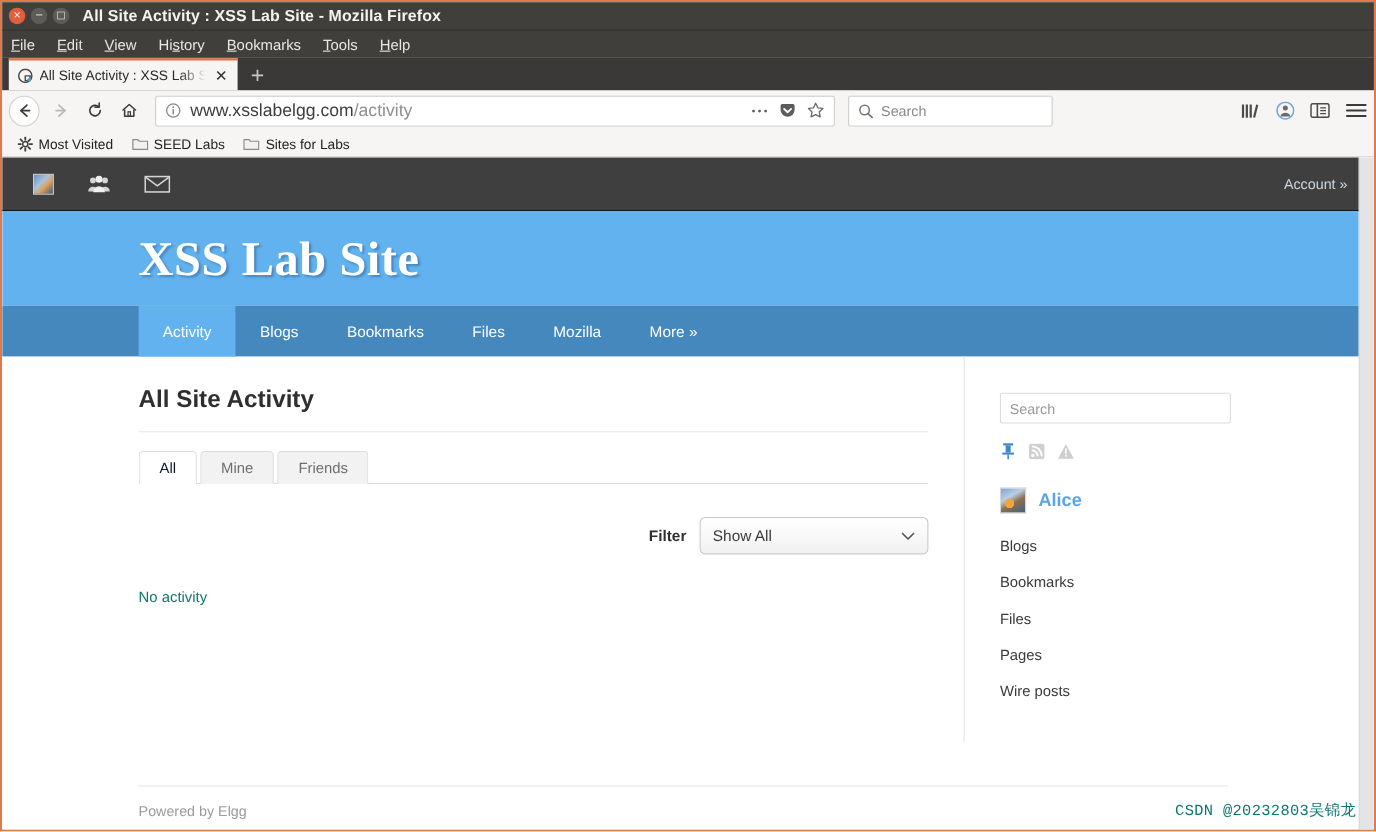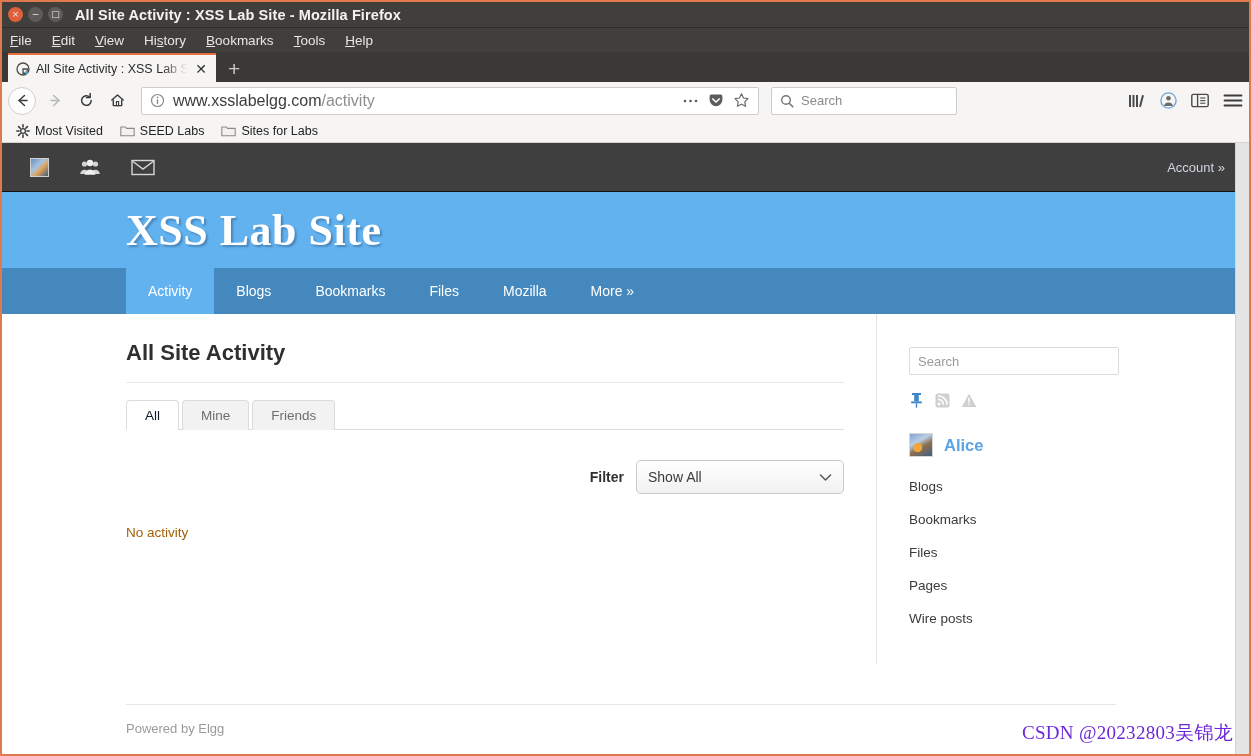--- a/index.html
+++ b/index.html
@@ -118,21 +118,21 @@
   .elgg-topbar {
     height:49px; background:#3f3f3f; display:flex; align-items:center;
     padding:0 10px 0 28px; border-bottom:1px solid #111;
   }
   .tb-icons { display:flex; align-items:center; gap:30px; }
   .tb-avatar { width:19px; height:19px; border:1px solid #cfcfcf; overflow:hidden;
                background:linear-gradient(135deg,#6a8fbf 0%,#a8c3e0 40%,#e0a45c 60%,#3f5b7d 100%); }
   .tb-right { margin-left:auto; color:#cfd6de; font-size:13px; }
 
   
-  .site-header { height:76px; background:#62b2f0; display:flex; align-items:center; }
+  .site-header { height:86px; background:#62b2f0; display:flex; align-items:center; }
   .site-title {
     font-family:"Liberation Serif", serif; font-size:44px; color:#ffffff;
     font-weight:bold; margin-left:124px; letter-spacing:.5px;
     text-shadow: 2px 2px 2px rgba(40,80,120,.45);
   }
 
   
   .site-nav { height:46px; background:#4488bd; display:flex; align-items:stretch; padding-left:124px; }
   .site-nav a {
     display:flex; align-items:center; padding:0 22px;
@@ -161,21 +161,21 @@
   .filter-row { display:flex; align-items:center; justify-content:flex-end; gap:12px; width:718px; margin-top:30px; }
   .filter-label { font-size:14px; font-weight:bold; color:#2f2f2f; }
   .filter-select {
     width:208px; height:34px; border:1px solid #c9c9c9; border-radius:5px;
     background:linear-gradient(#ffffff,#f1f1f1);
     display:flex; align-items:center; justify-content:space-between;
     padding:0 11px; font-size:14px; color:#3a3a3a;
   }
   .chev { font-size:11px; color:#666; }
 
-  .no-activity { font-size:13.5px; color:#a16207; margin-top:31px; }
+  .no-activity { font-size:13.5px; color:#0f766e; margin-top:31px; }
 
   
   .side-search {
     width:210px; height:28px; border:1px solid #dcdcdc; border-radius:2px;
     background:#fff; display:flex; align-items:center; padding:0 8px;
     font-size:13px; color:#9a9a9a;
   }
   .side-icons { display:flex; align-items:center; gap:11px; margin-top:17px; }
   .owner-block { display:flex; align-items:center; gap:11px; margin-top:25px; }
   .owner-avatar {
@@ -187,22 +187,22 @@
   .owner-name { font-size:16.5px; font-weight:bold; color:#5ba4e5; }
   .side-links { margin-top:22px; display:flex; flex-direction:column; gap:18px; }
   .side-link { font-size:13.5px; color:#3a3a3a; }
 
   
   .footer { margin-left:124px; width:990px; margin-top:40px; border-top:1px solid #e6e6e6; padding-top:14px; }
   .footer span { font-size:13px; color:#9b9b9b; }
 
   .watermark {
     position:absolute; right:16px; bottom:8px;
-    font-size:19px; color:#6d28d9; letter-spacing:.3px;
-    font-family:Liberation Serif, serif;
+    font-size:14px; color:#0f766e; letter-spacing:.3px;
+    font-family:Liberation Mono, monospace;
   }
   svg { display:block; }
 </style>
 </head>
 <body>
 
 <div id="window">
 
   <div class="titlebar">
     <div class="wbtns">

